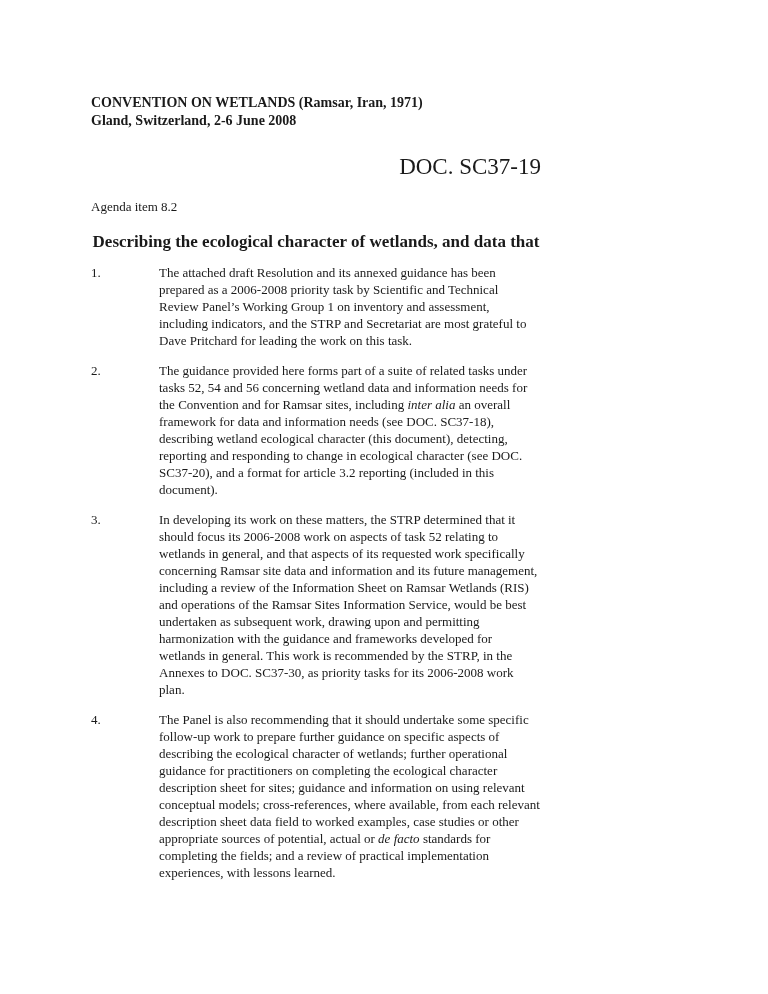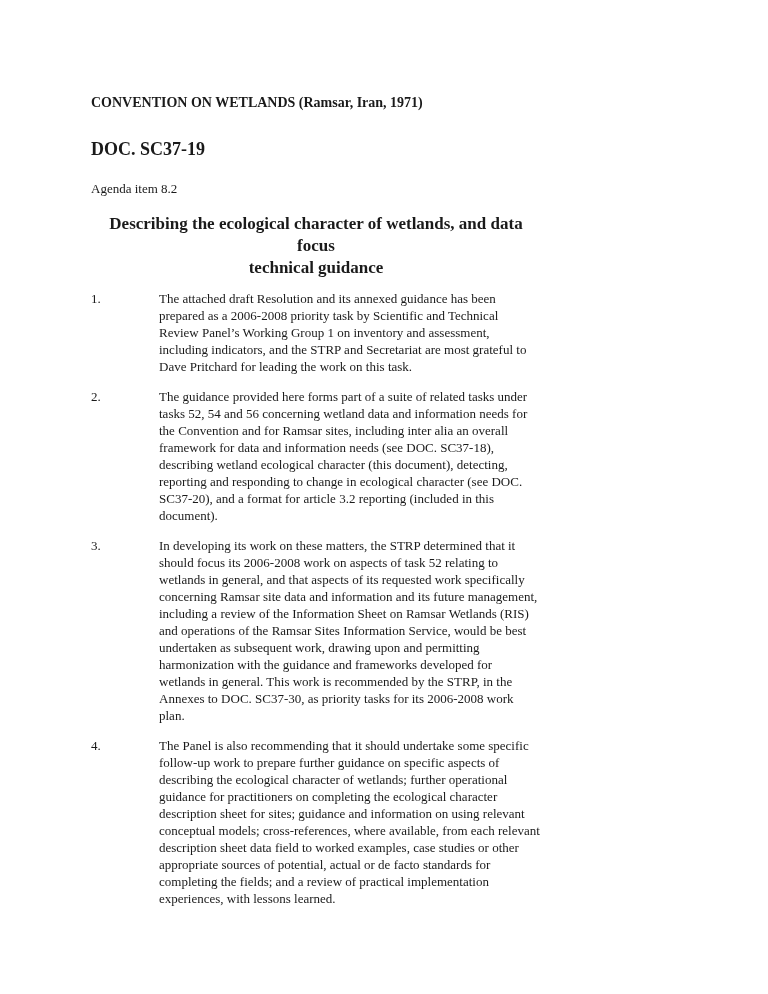--- a/index.html
+++ b/index.html
@@ -26,22 +26,23 @@
     font-size: 14px;
     line-height: 18px;
   }
   .org-block sup {
     font-size: 9px;
     line-height: 0;
     vertical-align: super;
   }
   .doc-number {
     margin-top: 26px;
-    font-weight: bold;
-    font-size: 18px;
+    text-align: right;
+    font-weight: normal;
+    font-size: 23px;
     line-height: 22px;
   }
   .agenda-item {
     margin-top: 20px;
     font-size: 13px;
     line-height: 17px;
   }
   .doc-title {
     margin: 16px 0 0 0;
     text-align: center;
@@ -73,38 +74,39 @@
     line-height: 17px;
   }
   .item-num {
     flex: 0 0 36px;
   }
   .item-body {
     flex: 1 1 auto;
     margin-left: 32px;
   }
   .it {
+    font-style: italic;
   }
 </style>
 </head>
 <body>
 
 <div class="page">
 
   <div class="org-block">
     <div>CONVENTION ON WETLANDS (Ramsar, Iran, 1971)</div>
+    <div>Gland, Switzerland, 2-6 June 2008</div>
   </div>
 
   <div class="doc-number">DOC. SC37-19</div>
 
   <div class="agenda-item">Agenda item 8.2</div>
 
   <h1 class="doc-title">
-    <div>Describing the ecological character of wetlands, and data focus</div>
-    <div>technical guidance</div>
+    <div>Describing the ecological character of wetlands, and data that</div>
   </h1>
 
 
 
   <div class="numbered-list">
       <div class="item">
         <span class="item-num">1.</span>
         <span class="item-body"><span>The attached draft Resolution and its annexed guidance has been prepared as a 2006-2008 priority task by Scientific and Technical Review Panel’s Working Group 1 on inventory and assessment, including indicators, and the STRP and Secretariat are most grateful to Dave Pritchard for leading the work on this task.</span></span>
       </div>
       <div class="item">

